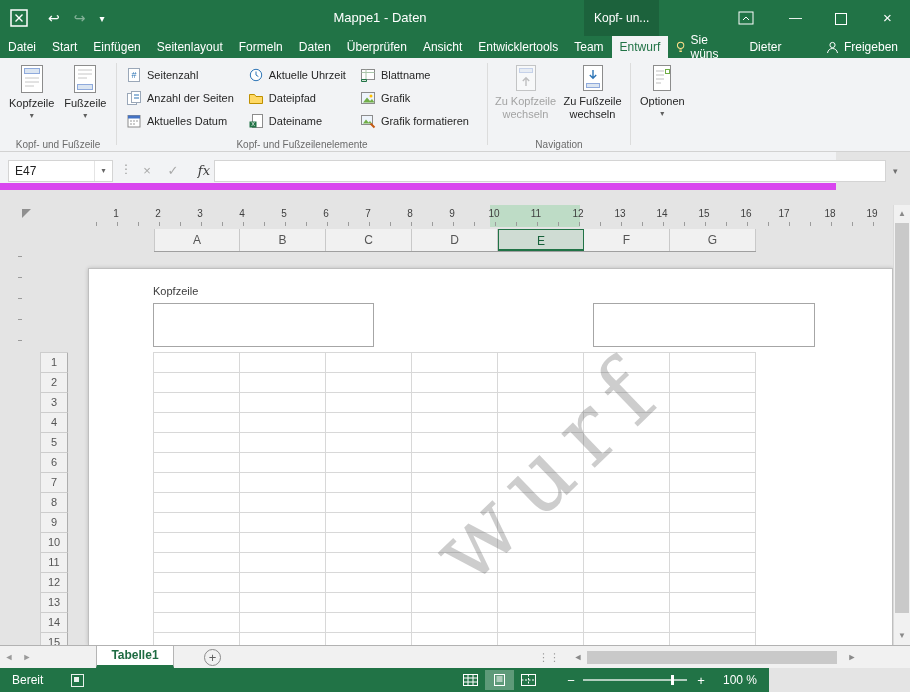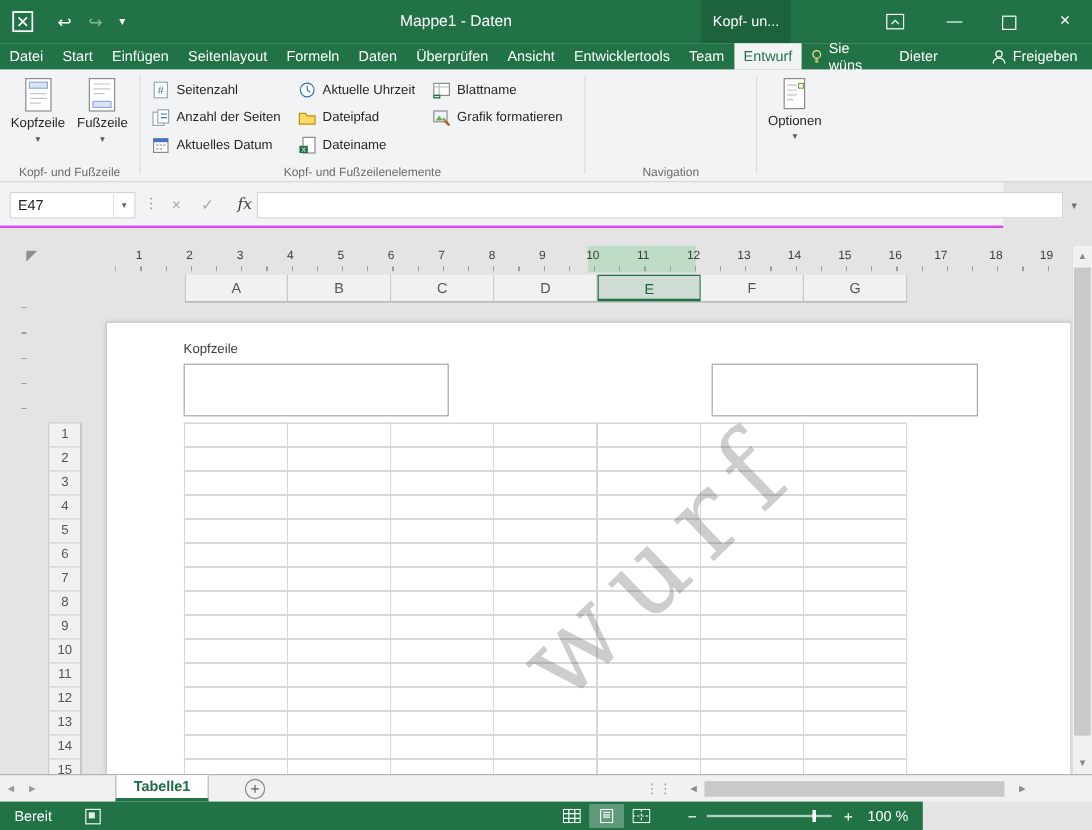--- a/index.html
+++ b/index.html
@@ -45,21 +45,21 @@
   .bigbtn .caret{font-size:8px;color:#5f5f5f;margin-top:1px;}
   .bigbtn.wide{width:64px;padding:3px 2px 0;}
   .bigbtn.disabled{color:#a3a3a3;}
   .bigbtn.disabled svg{opacity:.45;}
   .smallcols{display:flex;gap:4px;padding-top:2px;}
   .scol{display:flex;flex-direction:column;}
   .sbtn{display:flex;align-items:center;gap:5px;height:23px;padding:0 5px;font-size:11px;color:#262626;white-space:nowrap;}
 
   
   .fbar{position:absolute;left:0;top:152px;width:836px;height:38px;background:#f2f3f5;
-        border-bottom:2px solid #d946ef;box-sizing:border-box;}
+        border-bottom:7px solid #d946ef;box-sizing:border-box;}
   .namebox{position:absolute;left:8px;top:8px;width:105px;height:22px;background:#fff;
            border:1px solid #d4d4d4;box-sizing:border-box;display:flex;align-items:center;}
   .namebox .nbtext{flex:1;padding-left:6px;font-size:12px;color:#222;}
   .namebox .nbarrow{width:17px;text-align:center;font-size:8px;color:#666;border-left:1px solid #e4e4e4;line-height:20px;}
   .fdots{position:absolute;left:120px;top:10px;color:#9a9a9a;font-size:12px;}
   .fbtn{position:absolute;top:8px;width:22px;height:22px;text-align:center;line-height:22px;}
   .fbtn.cancel{left:136px;color:#a8a8a8;font-size:13px;}
   .fbtn.enter{left:162px;color:#a8a8a8;font-size:13px;}
   .fbtn.fx{left:188px;color:#3c3c3c;font-family:"DejaVu Serif",serif;font-style:italic;font-size:13px;text-align:right;}
   .finput{position:absolute;left:214px;top:8px;width:672px;height:22px;background:#fff;
@@ -139,21 +139,21 @@
   .sbstatus{margin-left:12px;}
   .macro{margin-left:28px;width:11px;height:11px;border:1px solid #fff;position:relative;opacity:.9;}
   .macro i{position:absolute;left:2px;top:2px;width:5px;height:5px;background:#fff;}
   .sbright{margin-left:auto;display:flex;align-items:center;}
   .viewbtn{padding:4px 7px;display:flex;align-items:center;}
   .viewbtn.pressed{background:rgba(255,255,255,.28);}
   .zminus{margin-left:20px;width:16px;text-align:center;font-size:13px;}
   .ztrack{margin-left:4px;width:104px;height:2px;background:rgba(255,255,255,.65);position:relative;}
   .zthumb{position:absolute;left:88px;top:-4px;width:3px;height:10px;background:#fff;}
   .zplus{margin-left:6px;width:16px;text-align:center;font-size:13px;}
-  .zlabel{margin-right:12px;width:42px;text-align:right;}
+  .zlabel{margin-left:6px;margin-right:12px;width:42px;text-align:right;}
 </style>
 </head>
 <body>
 
 <div class="app">
 
   <div class="titlebar">
     <span class="logo">
       <svg width="18" height="18" viewBox="0 0 18 18">
           <rect x="1" y="1" width="16" height="16" fill="none" stroke="#fff" stroke-width="1.5"></rect>
@@ -288,33 +288,59 @@
           <div class="sbtn">
             <svg width="16" height="16" viewBox="0 0 16 16">
                 <rect x="1.5" y="2.5" width="13" height="10" fill="#fff" stroke="#8c8c8c"></rect>
                 <path d="M1.5 5.5h13M6 2.5v10" stroke="#a9c5a9"></path>
                 <path d="M1.5 12.5h5v2h-5z" fill="#d6e4d9" stroke="#217346"></path>
               </svg>
             <span>Blattname</span>
           </div>
           <div class="sbtn">
             <svg width="16" height="16" viewBox="0 0 16 16">
+                <rect x="1.5" y="2.5" width="13" height="11" fill="#eef4fb" stroke="#8c8c8c"></rect>
+                <circle cx="11" cy="6" r="1.5" fill="#ffc000"></circle>
+                <path d="M3 12.5l4-5 3 3.6 2-2 2.5 3.4z" fill="#70ad47"></path>
+              </svg>
+            <span>Grafik</span>
+          </div>
+          <div class="sbtn">
+            <svg width="16" height="16" viewBox="0 0 16 16">
                 <rect x="1.5" y="2.5" width="11" height="9" fill="#eef4fb" stroke="#8c8c8c"></rect>
                 <path d="M3 10.5l3-4 2.5 3 1.5-1.5 2 2.5z" fill="#70ad47"></path>
                 <path d="M10.5 10.5l4 4" stroke="#c55a11" stroke-width="2"></path>
               </svg>
             <span>Grafik formatieren</span>
           </div>
         </div>
       </div>
       <div class="glabel">Kopf- und Fußzeilenelemente</div>
     </div>
     <div class="gsep"></div>
 
     <div class="rgroup" style="width:134px">
+      <div class="bigrow">
+        <div class="bigbtn wide disabled">
+          <svg width="24" height="28" viewBox="0 0 24 28">
+              <rect x="2.5" y="1.5" width="19" height="25" fill="#fff" stroke="#8c8c8c"></rect>
+              <rect x="5.5" y="4.5" width="13" height="4" fill="#dbe5f1" stroke="#8faadc"></rect>
+              <path d="M12 22v-8M8.8 17l3.2-3.2 3.2 3.2" fill="none" stroke="#808080" stroke-width="1.4"></path>
+            </svg>
+          <span class="blabel">Zu Kopfzeile wechseln</span>
+        </div>
+        <div class="bigbtn wide">
+          <svg width="24" height="28" viewBox="0 0 24 28">
+              <rect x="2.5" y="1.5" width="19" height="25" fill="#fff" stroke="#8c8c8c"></rect>
+              <rect x="5.5" y="19.5" width="13" height="4" fill="#dbe5f1" stroke="#8faadc"></rect>
+              <path d="M12 6v8M8.8 11l3.2 3.2 3.2-3.2" fill="none" stroke="#2e75b6" stroke-width="1.4"></path>
+            </svg>
+          <span class="blabel">Zu Fußzeile wechseln</span>
+        </div>
+      </div>
       <div class="glabel">Navigation</div>
     </div>
     <div class="gsep"></div>
 
     <div class="rgroup" style="width:66px">
       <div class="bigrow">
         <div class="bigbtn">
           <svg width="24" height="28" viewBox="0 0 24 28">
               <rect x="3.5" y="1.5" width="17" height="25" fill="#fff" stroke="#8c8c8c"></rect>
               <path d="M6 7h8M6 11h8M6 15h8M6 19h5" stroke="#bfbfbf"></path>

